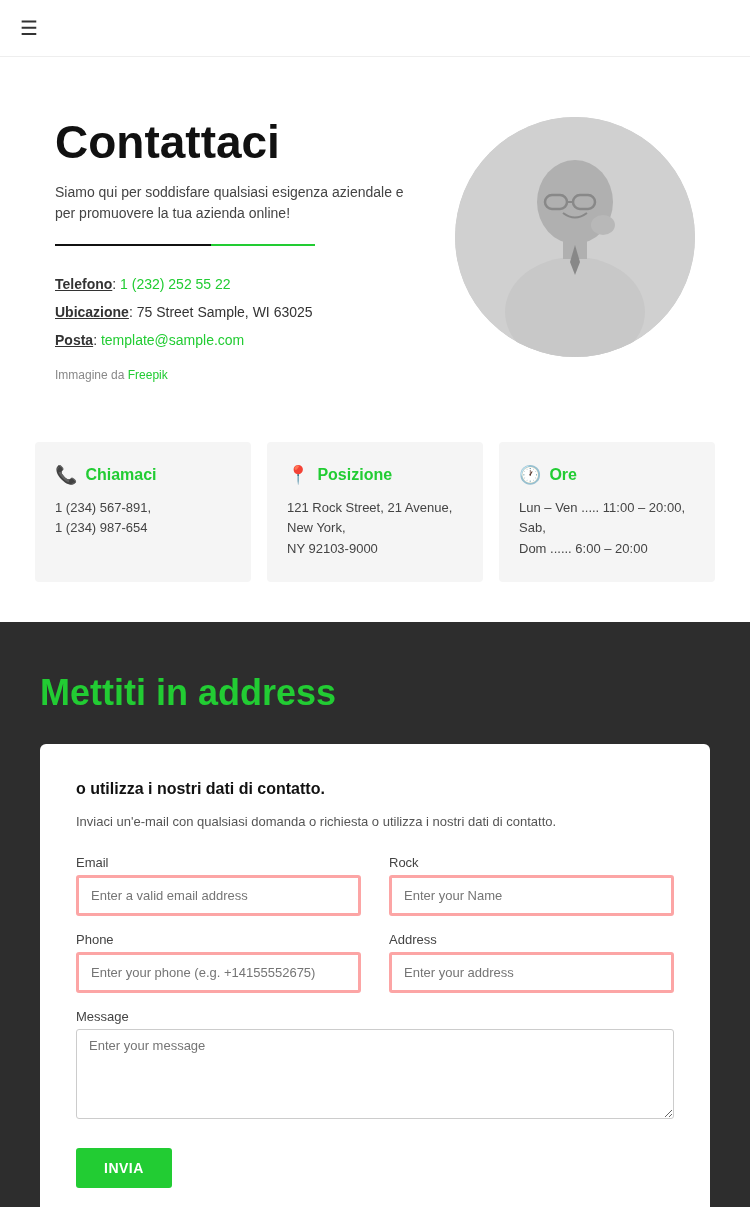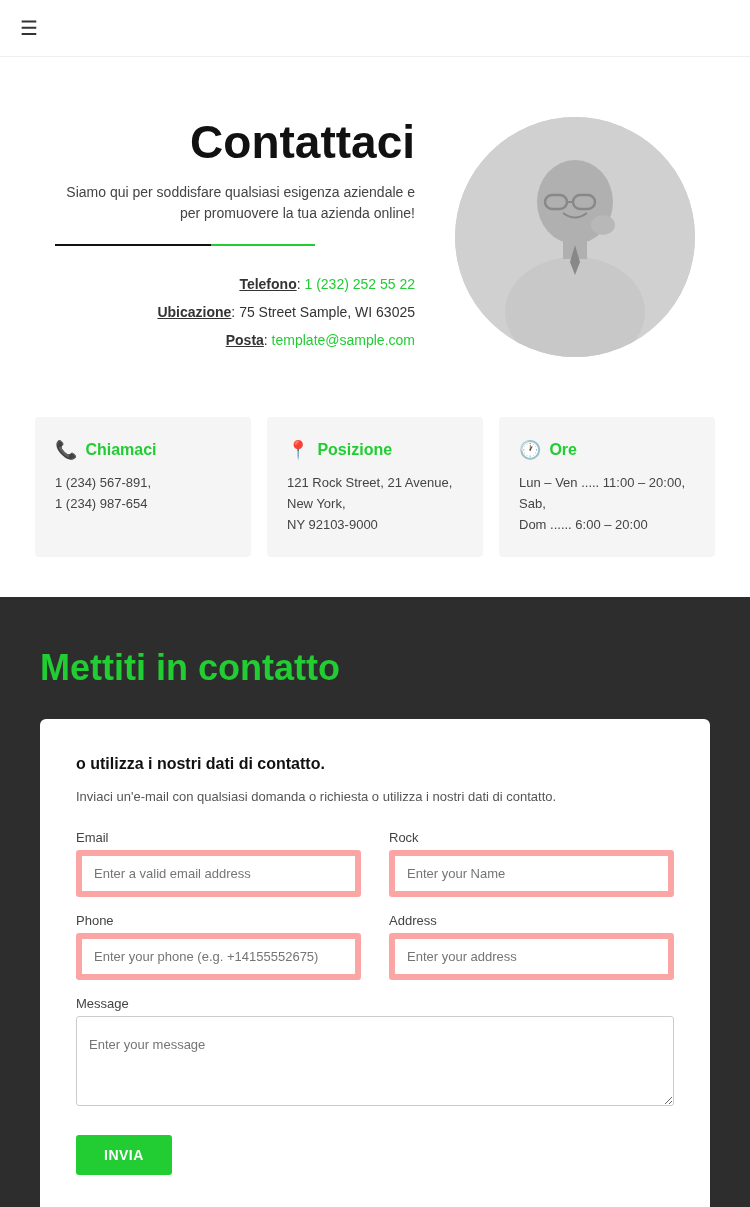--- a/index.html
+++ b/index.html
@@ -22,21 +22,20 @@
       color: #333;
     }
 
     
     .hero-section {
       padding: 60px 55px 40px 55px;
       display: flex;
       align-items: flex-start;
       gap: 40px;
       background: #fff;
-      text-align: right;
     }
     .hero-left {
       flex: 1;
     }
     .hero-title {
       font-size: 46px;
       font-weight: 900;
       color: #111;
       margin-bottom: 14px;
       line-height: 1.1;
@@ -177,21 +176,21 @@
       flex-direction: column;
     }
     .form-group label {
       font-size: 13px;
       color: #444;
       margin-bottom: 5px;
       font-weight: 500;
     }
     .form-group input,
     .form-group textarea {
-      border: 6px solid #fca5a5;
+      border: 3px solid #fca5a5;
       border-radius: 3px;
       padding: 10px 12px;
       font-size: 13px;
       color: #888;
       outline: none;
       font-family: Arial, sans-serif;
       background: #fff;
     }
     .form-group-full {
       margin-bottom: 16px;
@@ -200,21 +199,21 @@
       font-size: 13px;
       color: #444;
       margin-bottom: 5px;
       font-weight: 500;
       display: block;
     }
     .form-group-full textarea {
       width: 100%;
       border: 1px solid #ccc;
       border-radius: 3px;
-      padding: 20px 12px;
+      padding: 8px 12px;
       font-size: 13px;
       color: #888;
       outline: none;
       font-family: Arial, sans-serif;
       background: #fff;
       resize: vertical;
       min-height: 90px;
     }
     .submit-btn {
       background: #22cc33;
@@ -249,20 +248,24 @@
       </p>
       <p>
         <strong>Ubicazione</strong>:
         <span>75 Street Sample, WI 63025</span>
       </p>
       <p>
         <strong>Posta</strong>:
         <a href="#">template@sample.com</a>
       </p>
     </div>
+    <p class="image-credit">
+      <span>Immagine da</span>
+      <a href="#">Freepik</a>
+    </p>
   </div>
   <div class="hero-right">
     <div class="avatar-circle">
 
       <svg viewBox="0 0 240 240" xmlns="http://www.w3.org/2000/svg">
         <circle cx="120" cy="120" r="120" fill="#d0d0d0"></circle>
 
         <ellipse cx="120" cy="85" rx="38" ry="42" fill="#b0b0b0"></ellipse>
 
         <rect x="90" y="78" width="22" height="14" rx="7" fill="none" stroke="#888" stroke-width="2.5"></rect>
@@ -310,21 +313,21 @@
       <span class="card-title">Ore</span>
     </div>
     <p class="card-text">
       <span>Lun – Ven ..... 11:00 – 20:00, Sab,</span><br>
       <span>Dom  ...... 6:00 – 20:00</span>
     </p>
   </div>
 </div>
 
 <div class="form-section">
-  <h2 class="section-heading">Mettiti in contatto</h2>
+  <h2 class="section-heading">Mettiti in address</h2>
   <div class="form-card">
     <div class="form-card-subtitle-line">o utilizza i nostri dati di contatto.</div>
     <p class="form-description">Inviaci un'e-mail con qualsiasi domanda o richiesta o utilizza i nostri dati di contatto.</p>
 
     <div class="form-row">
       <div class="form-group">
         <label>Email</label>
         <input type="email" placeholder="Enter a valid email address" style="">
       </div>
       <div class="form-group">

